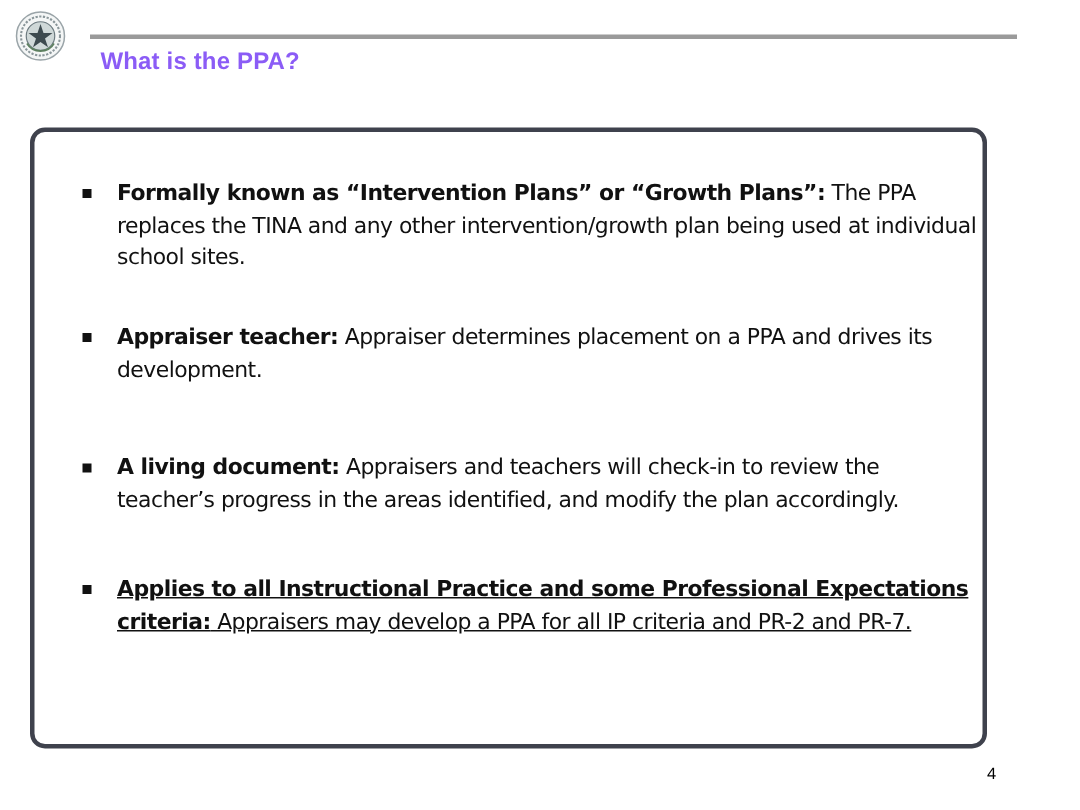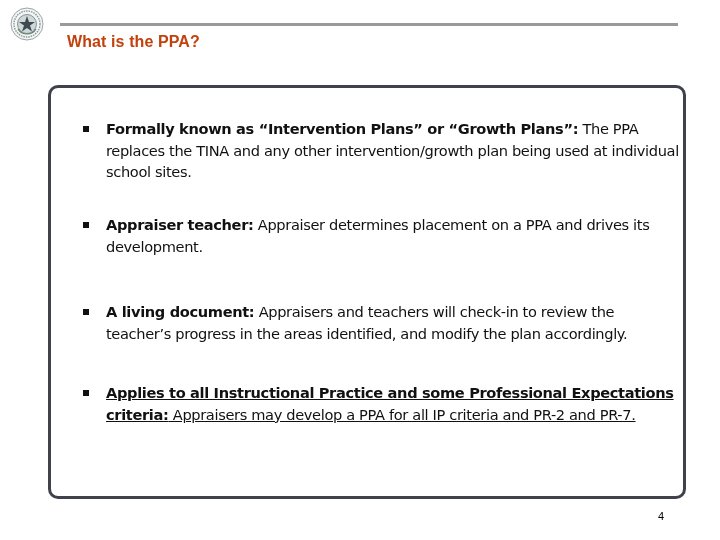--- a/index.html
+++ b/index.html
@@ -30,26 +30,26 @@
       height: 3px;
       background: #9a9a9a;
     }
     .title {
       position: absolute;
       left: 67px;
       top: 33px;
       font-family: "Liberation Sans", sans-serif;
       font-weight: bold;
       font-size: 16px;
-      color: #c2410c;
+      color: #8b5cf6;
       letter-spacing: 0.1px;
     }
     .content-box {
       position: absolute;
-      left: 48px;
+      left: 20px;
       top: 85px;
       width: 632px;
       height: 408px;
       border: 3px solid #3f424d;
       border-radius: 10px;
       box-sizing: content-box;
     }
     .bullets {
       position: absolute;
       left: 0;

